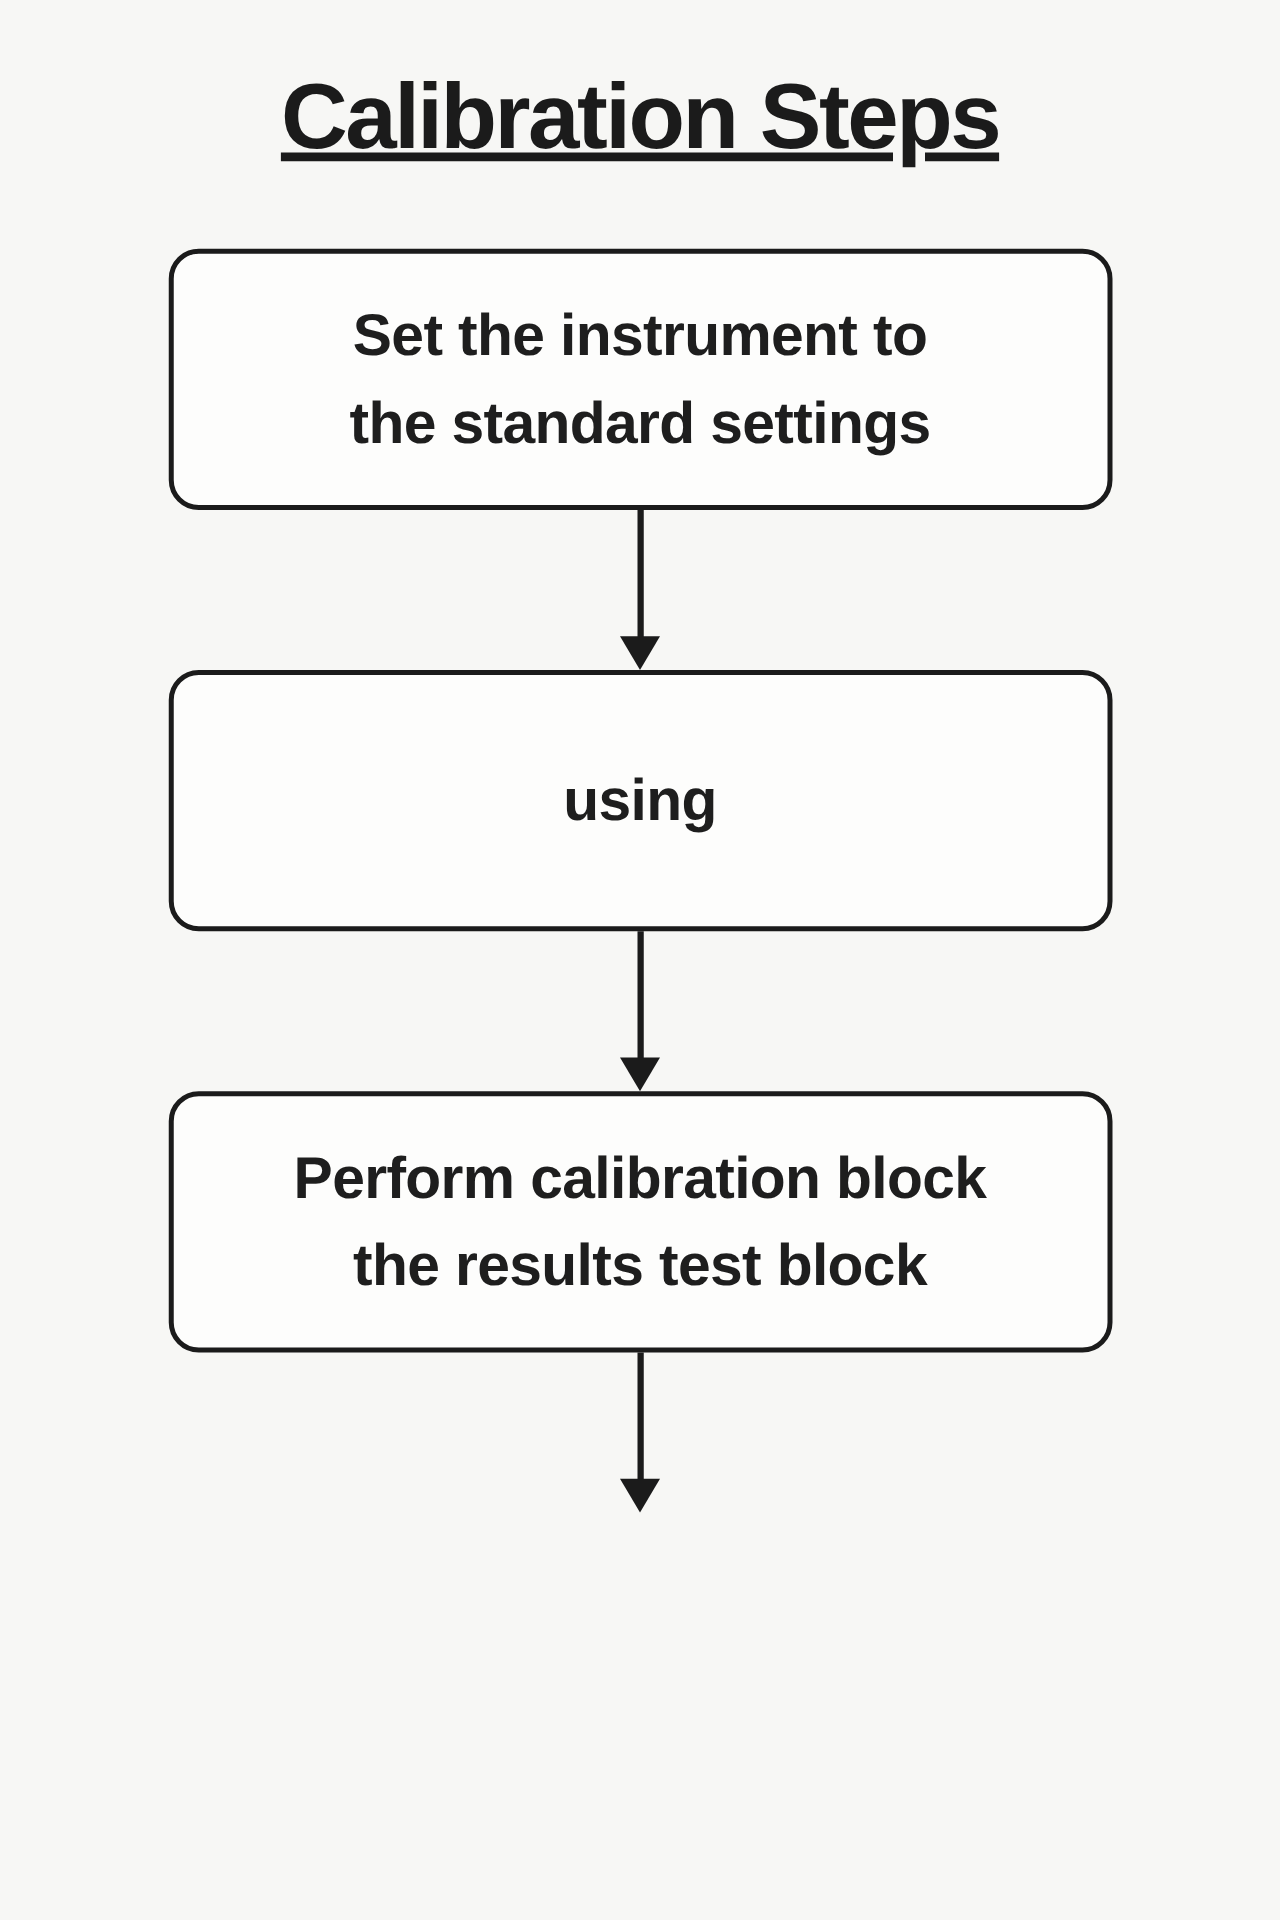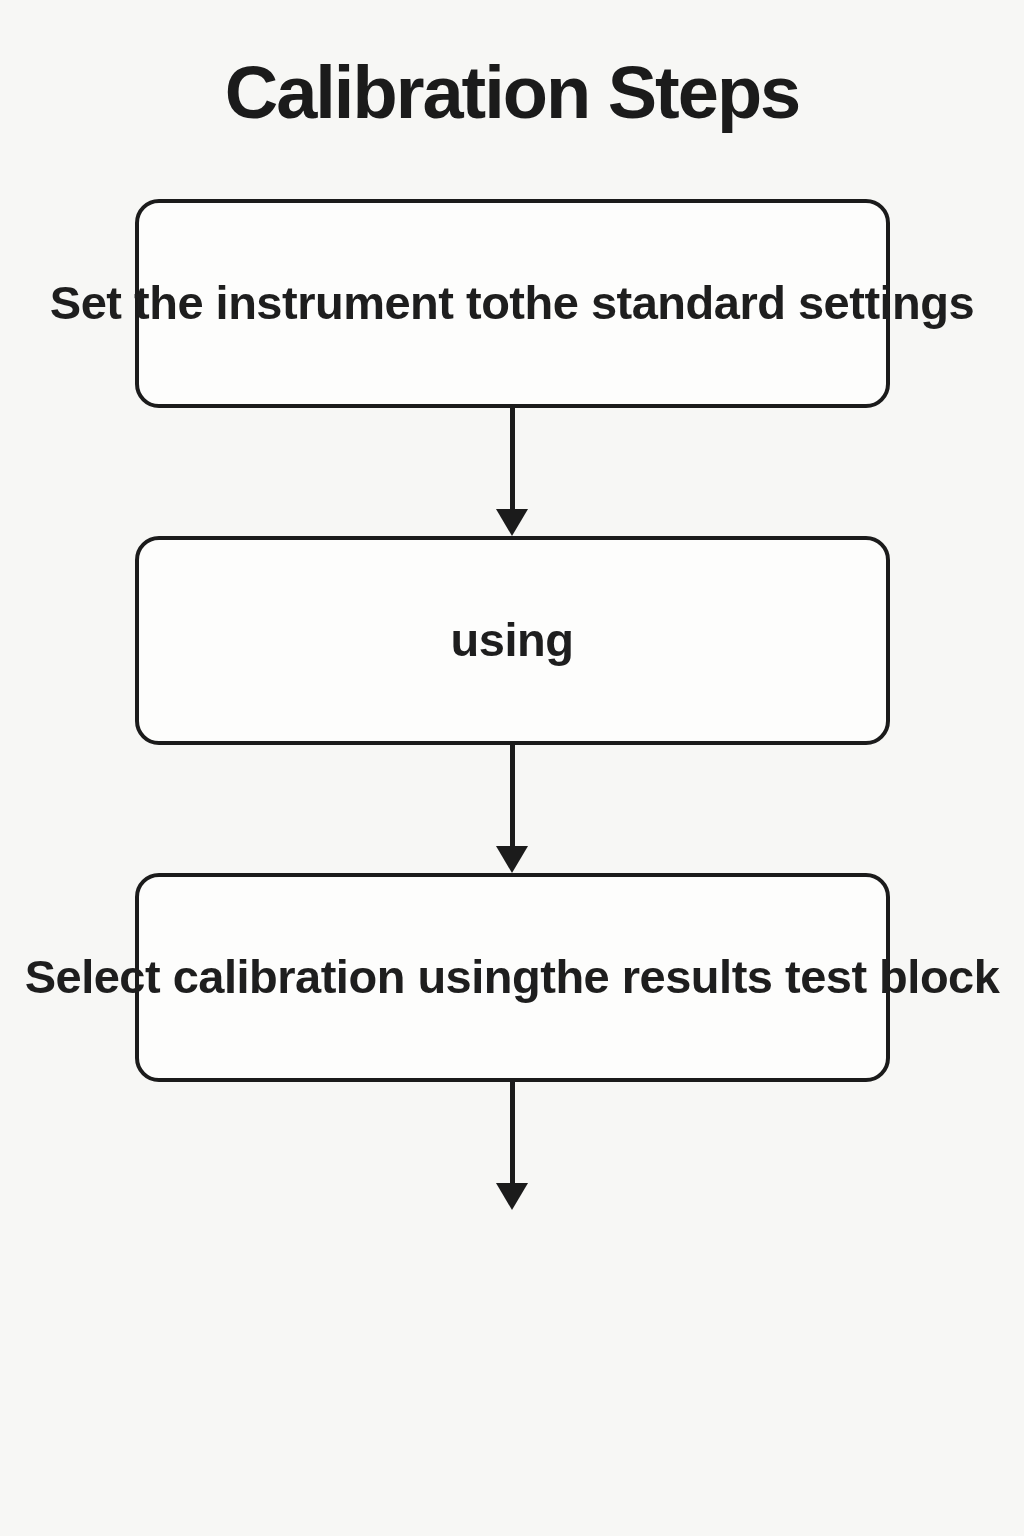--- a/index.html
+++ b/index.html
@@ -22,36 +22,37 @@
     align-items: center;
   }
   .title {
     margin-top: 52px;
     font-size: 74px;
     font-weight: 700;
     letter-spacing: -2px;
     line-height: 1.12;
     color: #1b1b1b;
     white-space: nowrap;
+    text-decoration: underline;
   }
   .flow {
     display: flex;
     flex-direction: column;
     align-items: center;
     margin-top: 64px;
   }
   .step-box {
     box-sizing: border-box;
     width: 755px;
     height: 209px;
     background: #fdfdfc;
     border: 4px solid #1b1b1b;
     border-radius: 24px;
     display: flex;
-    flex-direction: row;
+    flex-direction: column;
     align-items: center;
     justify-content: center;
     text-align: center;
     font-size: 47px;
     font-weight: 700;
     letter-spacing: -0.5px;
     color: #1e1e1e;
   }
   .step-line {
     line-height: 70px;
@@ -103,21 +104,21 @@
     <div class="step-box">
       <div class="step-line">using</div>
     </div>
 
     <div class="arrow">
       <div class="shaft"></div>
       <div class="head"></div>
     </div>
 
     <div class="step-box">
-      <div class="step-line">Select calibration using</div>
+      <div class="step-line">Perform calibration block</div>
       <div class="step-line">the results test block</div>
     </div>
 
     <div class="arrow">
       <div class="shaft"></div>
       <div class="head"></div>
     </div>
 
 
   </div>

